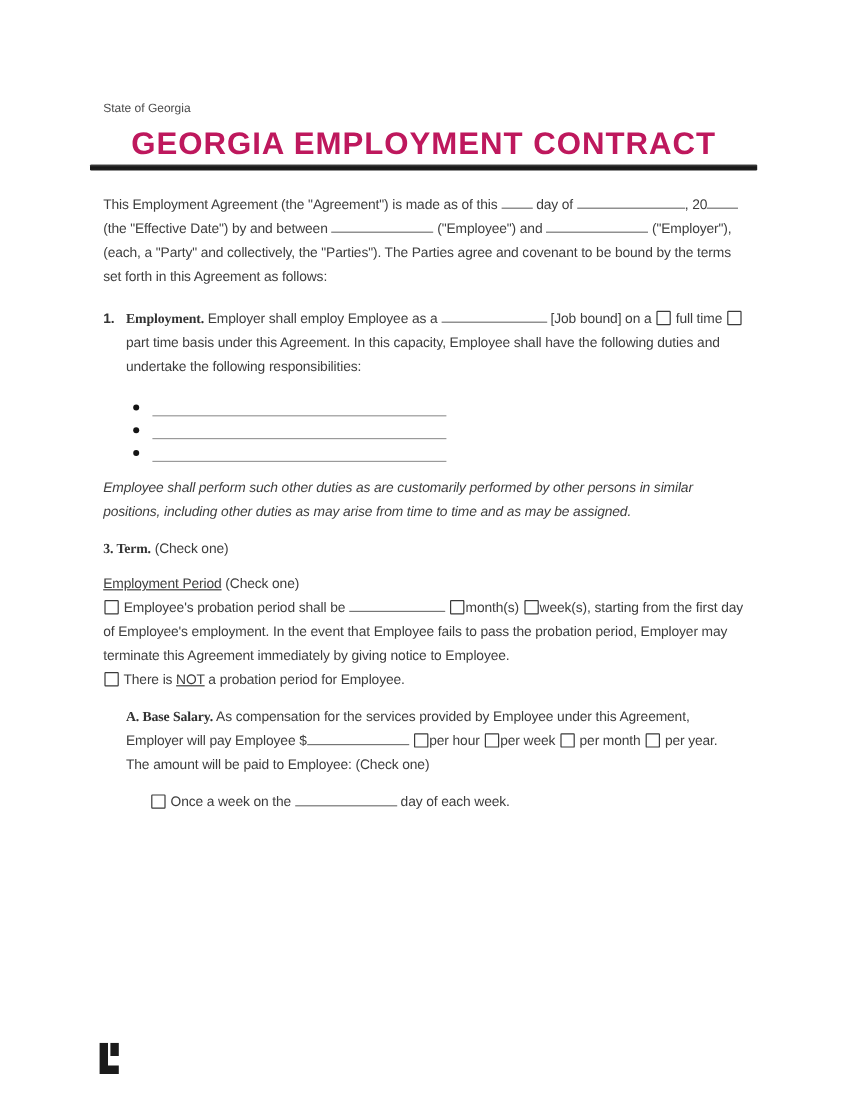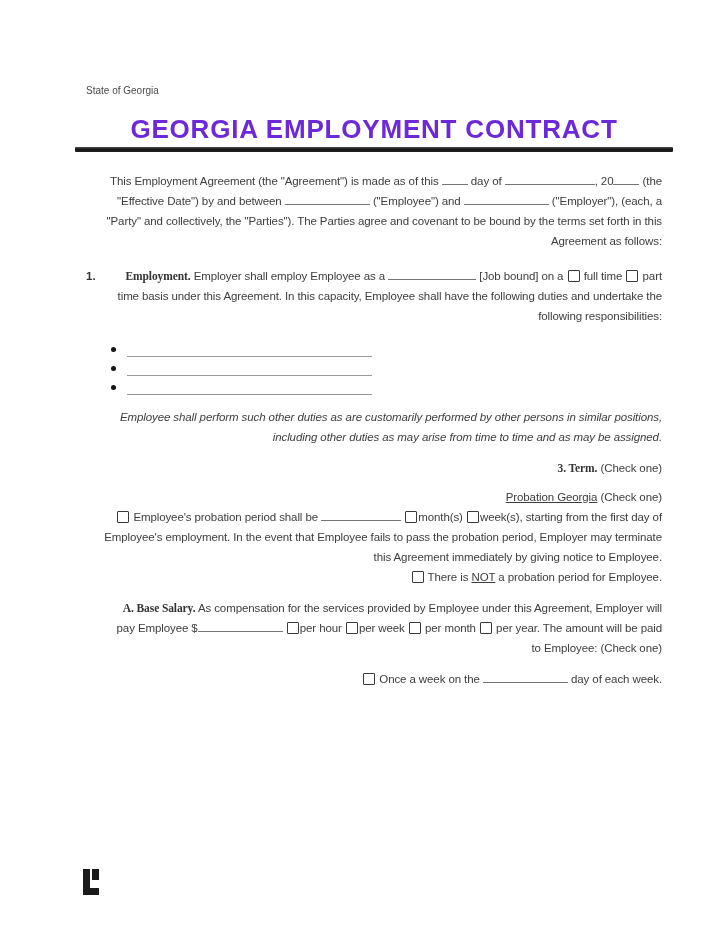--- a/index.html
+++ b/index.html
@@ -1,26 +1,26 @@
 <!DOCTYPE html>
 <html><head>
 <meta charset="utf-8">
 <style>
   html,body{margin:0;padding:0;}
   body{
     width:720px;height:931px;background:#ffffff;position:relative;overflow:hidden;
     font-family:"Liberation Sans", sans-serif;color:#3d3d3d;
     -webkit-font-smoothing:antialiased;
   }
-  .page{padding:84px 58px 0 86px;}
-  p{margin:0;font-size:11.5px;line-height:20px;letter-spacing:-0.1px;text-align:right;}
+  .page{padding:84px 100px 0 86px;}
+  p{margin:0;font-size:11.5px;line-height:20px;letter-spacing:-0.1px;}
   .bold{font-weight:bold;color:#333;font-family:Liberation Serif, serif;}
   .state{font-size:10px;line-height:13px;color:#4a4a4a;margin-bottom:3px;}
   .title{font-size:26px;line-height:29px;font-weight:bold;text-align:center;
-         letter-spacing:0.8px;color:#6d28d9;margin:18px 0 3px 0;}
+         letter-spacing:0.8px;color:#be185d;margin:8px 0 3px 0;}
   .rule{height:5px;background:linear-gradient(180deg,#4d4d4d 0%,#171717 45%,#202020 100%);
         margin:0 -11px 19px -11px;border-radius:1px;}
   .blank{display:inline-block;border-bottom:1px solid #757575;height:11px;vertical-align:baseline;}
   .w26{width:26px}.w80{width:80px}.w85{width:85px}.w88{width:88px}
   .w90{width:90px}.w95{width:95px}
   .bullet-line{width:245px;border-bottom:1.5px solid #9a9a9a;}
   .cb{display:inline-block;width:10px;height:10px;border:1.6px solid #3a3a3a;background:#fff;
       vertical-align:-1.5px;border-radius:1px;margin:0 1px;}
   .ul{text-decoration:underline;}
   .intro{margin-bottom:15px;}
@@ -76,21 +76,21 @@
   </div>
 
   <p class="duties-note">Employee shall perform such other duties as are customarily performed by other persons in similar positions, including other duties as may arise from time to time and as may be assigned.</p>
 
 
   <p class="sec3-head"><span class="bold">3. Term.</span> <span>(Check one)</span></p>
 
 
 
   <div class="probation">
-    <p><span class="ul">Probation Georgia</span> <span>(Check one)</span></p>
+    <p><span class="ul">Employment Period</span> <span>(Check one)</span></p>
     <p><span class="cb"></span> <span>Employee's probation period shall be</span> <span class="blank w80"></span> <span class="cb"></span><span>month(s)</span> <span class="cb"></span><span>week(s), starting from the first day of Employee's employment. In the event that Employee fails to pass the probation period, Employer may terminate this Agreement immediately by giving notice to Employee.</span></p>
     <p><span class="cb"></span> <span>There is</span> <span class="ul">NOT</span> <span>a probation period for Employee.</span></p>
   </div>
 
 
   <p class="base-salary"><span class="bold">A. Base Salary.</span> <span>As compensation for the services provided by Employee under this Agreement, Employer will pay Employee $</span><span class="blank w85"></span> <span class="cb"></span><span>per hour</span> <span class="cb"></span><span>per week</span> <span class="cb"></span> <span>per month</span> <span class="cb"></span> <span>per year. The amount will be paid to Employee: (Check one)</span></p>
 
   <p class="once-week"><span class="cb"></span> <span>Once a week on the</span> <span class="blank w85"></span> <span>day of each week.</span></p>
 
 </div>

